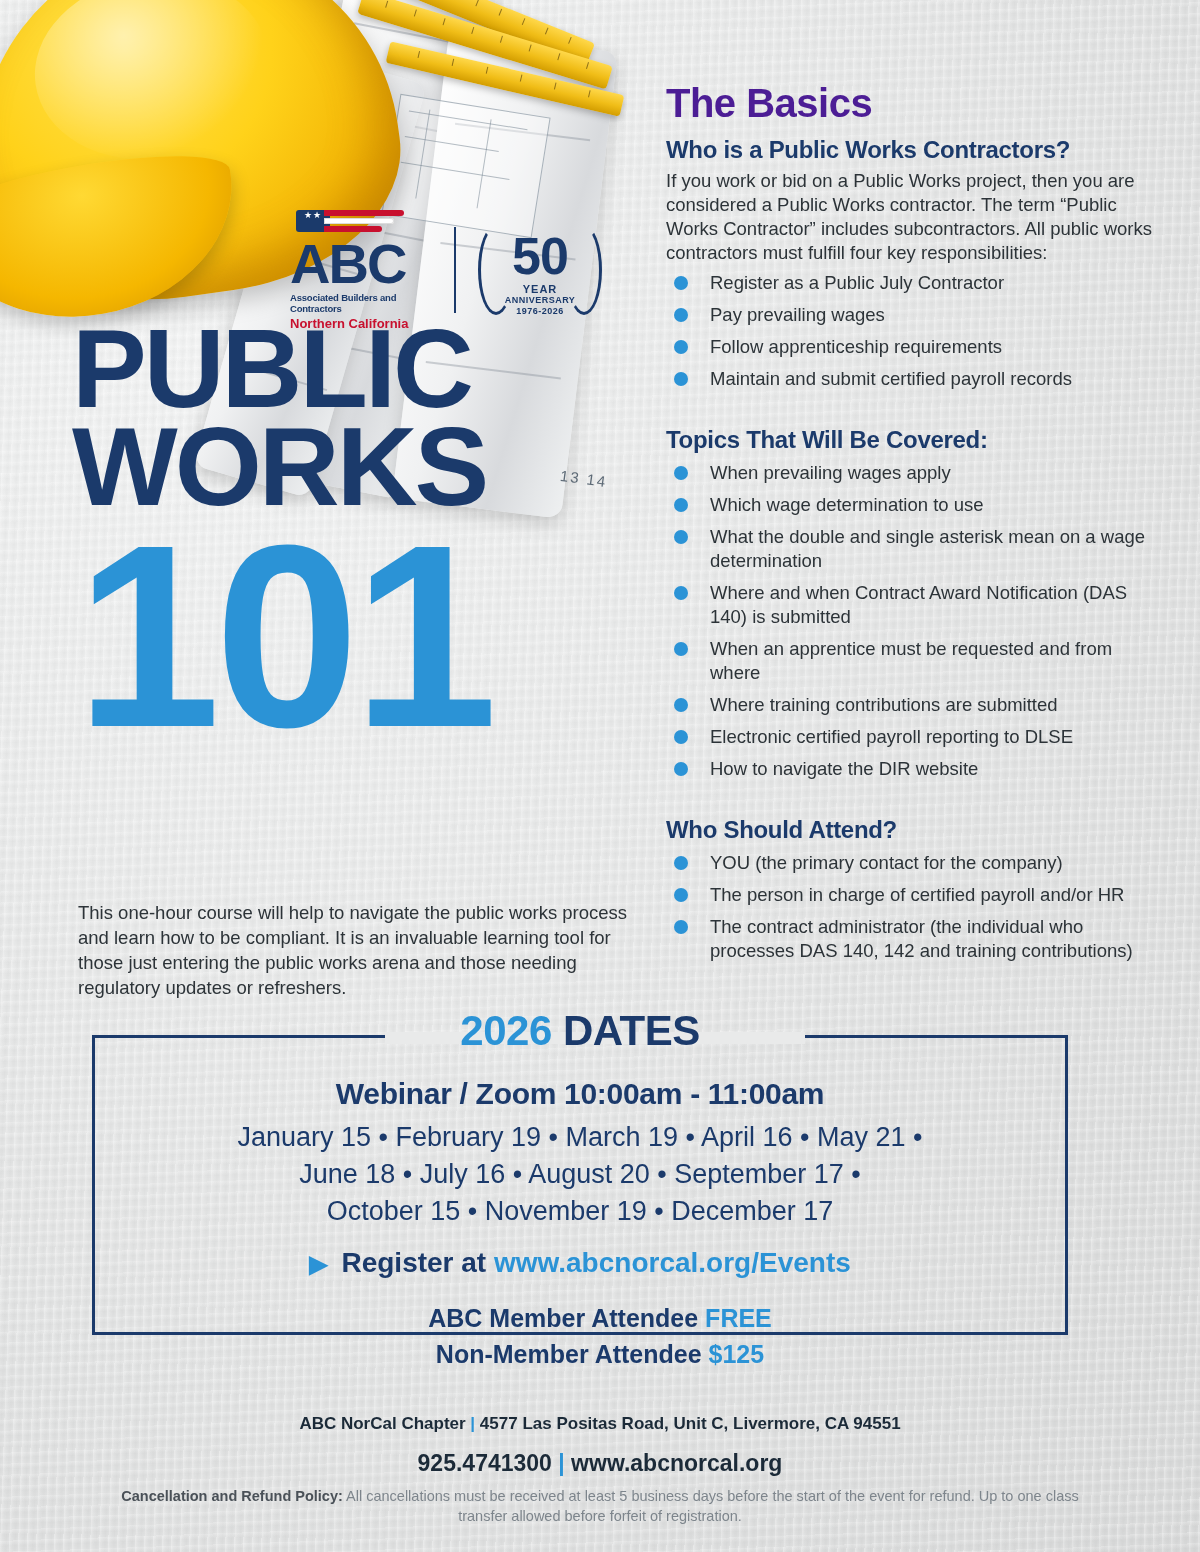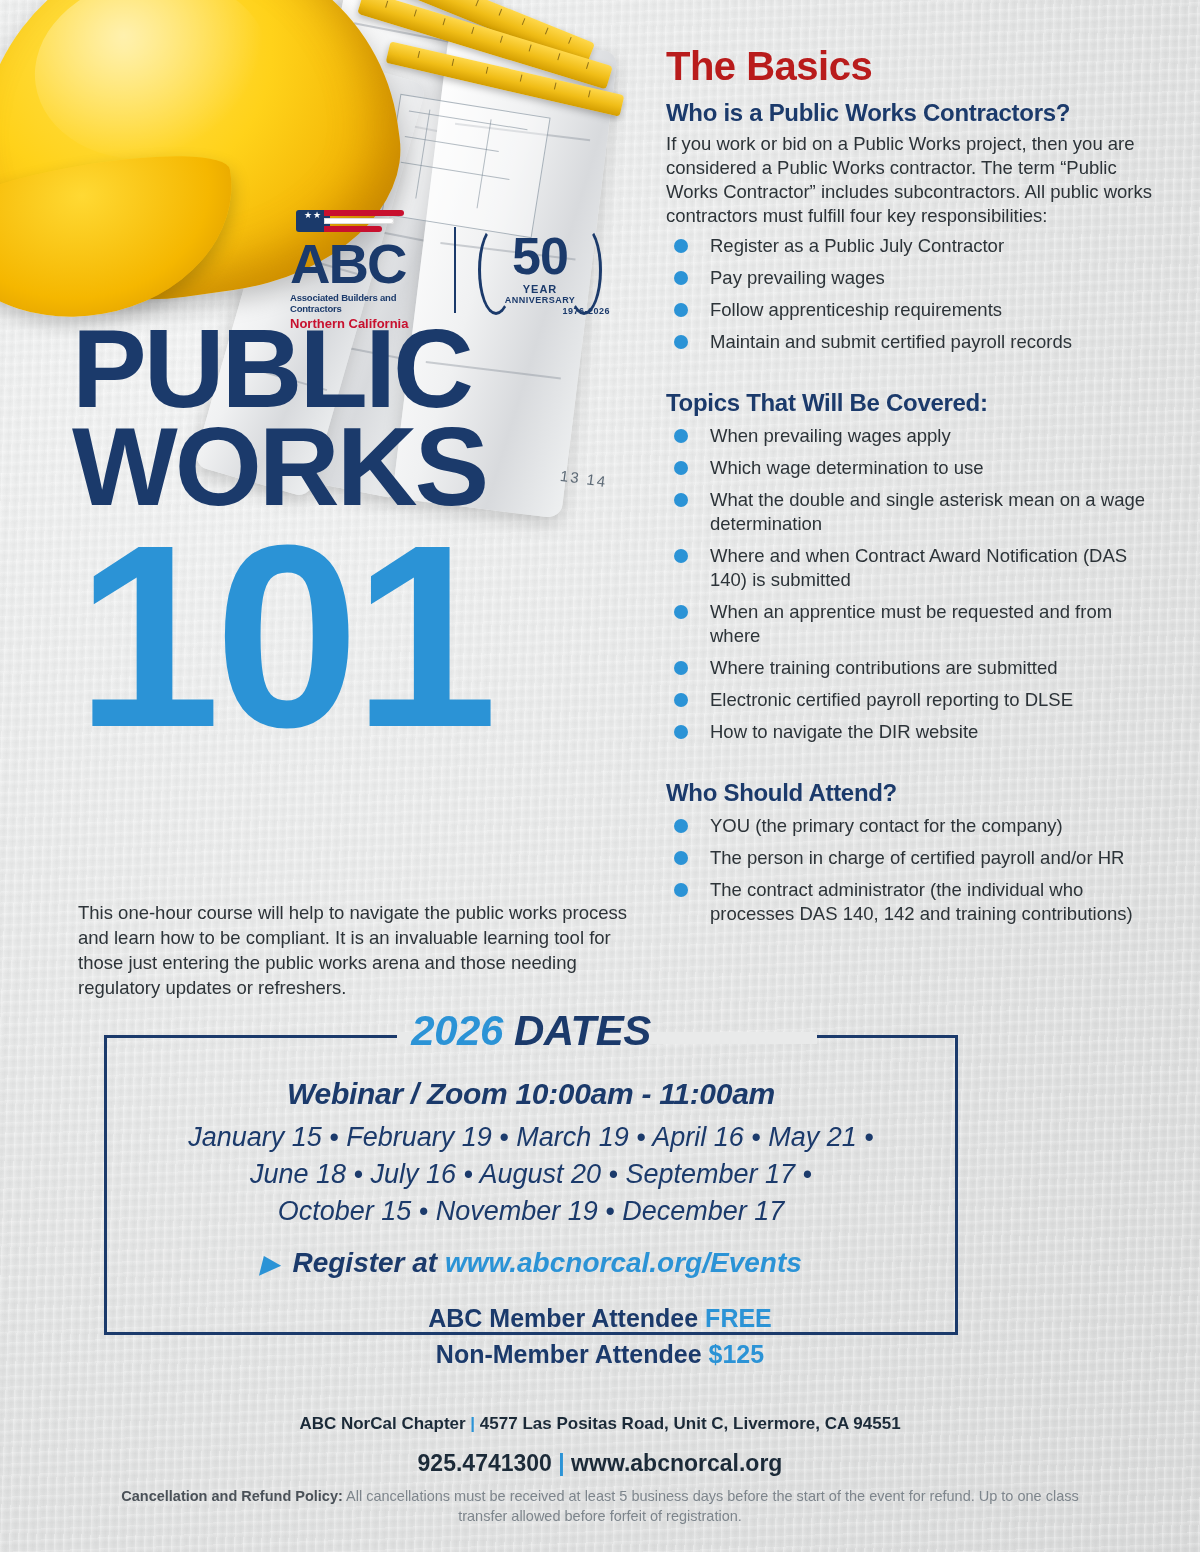--- a/index.html
+++ b/index.html
@@ -180,21 +180,21 @@
     border-radius: 50%;
   }
   .anniv .wreath-l { left: 8px; border-right-color: transparent; border-top-color: transparent; }
   .anniv .wreath-r { right: 8px; border-left-color: transparent; border-top-color: transparent; }
   .anniv .fifty {
     font-size: 52px; font-weight: bold; line-height: 54px; padding-top: 14px;
     letter-spacing: -1px;
   }
   .anniv .yr { font-size: 11px; font-weight: bold; letter-spacing: 1px; }
   .anniv .yr2 { font-size: 9px; font-weight: bold; letter-spacing: 0.5px; }
-  .anniv .yr3 { font-size: 9px; font-weight: bold; letter-spacing: 0.5px; margin-top: 1px; text-align: right;}
+  .anniv .yr3 { font-size: 9px; font-weight: bold; letter-spacing: 0.5px; margin-top: 1px;}
 
   
   .big-title {
     position: absolute;
     left: 72px; top: 320px;
     width: 600px;
   }
   .bt-line {
     font-weight: bold;
     color: #1b3a6b;
@@ -221,25 +221,26 @@
     color: #2c3338;
   }
 
   
   .right-col {
     position: absolute;
     left: 666px; top: 44px;
     width: 490px;
   }
   .sec-title {
-    color: #b91c1c;
+    color: #4c1d95;
     font-size: 40px;
     font-weight: bold;
     line-height: 44px;
     letter-spacing: -0.5px;
+    margin-top: 37px;
   }
   .sub-title {
     color: #1b3a6b;
     font-size: 24px;
     font-weight: bold;
     line-height: 30px;
     margin-top: 10px;
     letter-spacing: -0.3px;
   }
   .body-par {
@@ -266,22 +267,22 @@
     left: 8px; top: 5px;
     width: 14px; height: 14px;
     border-radius: 50%;
     background: #2b93d6;
   }
   .gap-sm { height: 16px; }
 
   
   .dates-wrap {
     position: absolute;
-    left: 104px; top: 1035px;
-    width: 854px; height: 300px; font-style: italic;
+    left: 92px; top: 1035px;
+    width: 976px; height: 300px;
   }
   .dates-box {
     position: absolute; inset: 0;
     border: 3px solid #1b3a6b;
   }
   .dates-box::before {
     
     content: "";
     position: absolute;
     left: 290px; top: -6px;

